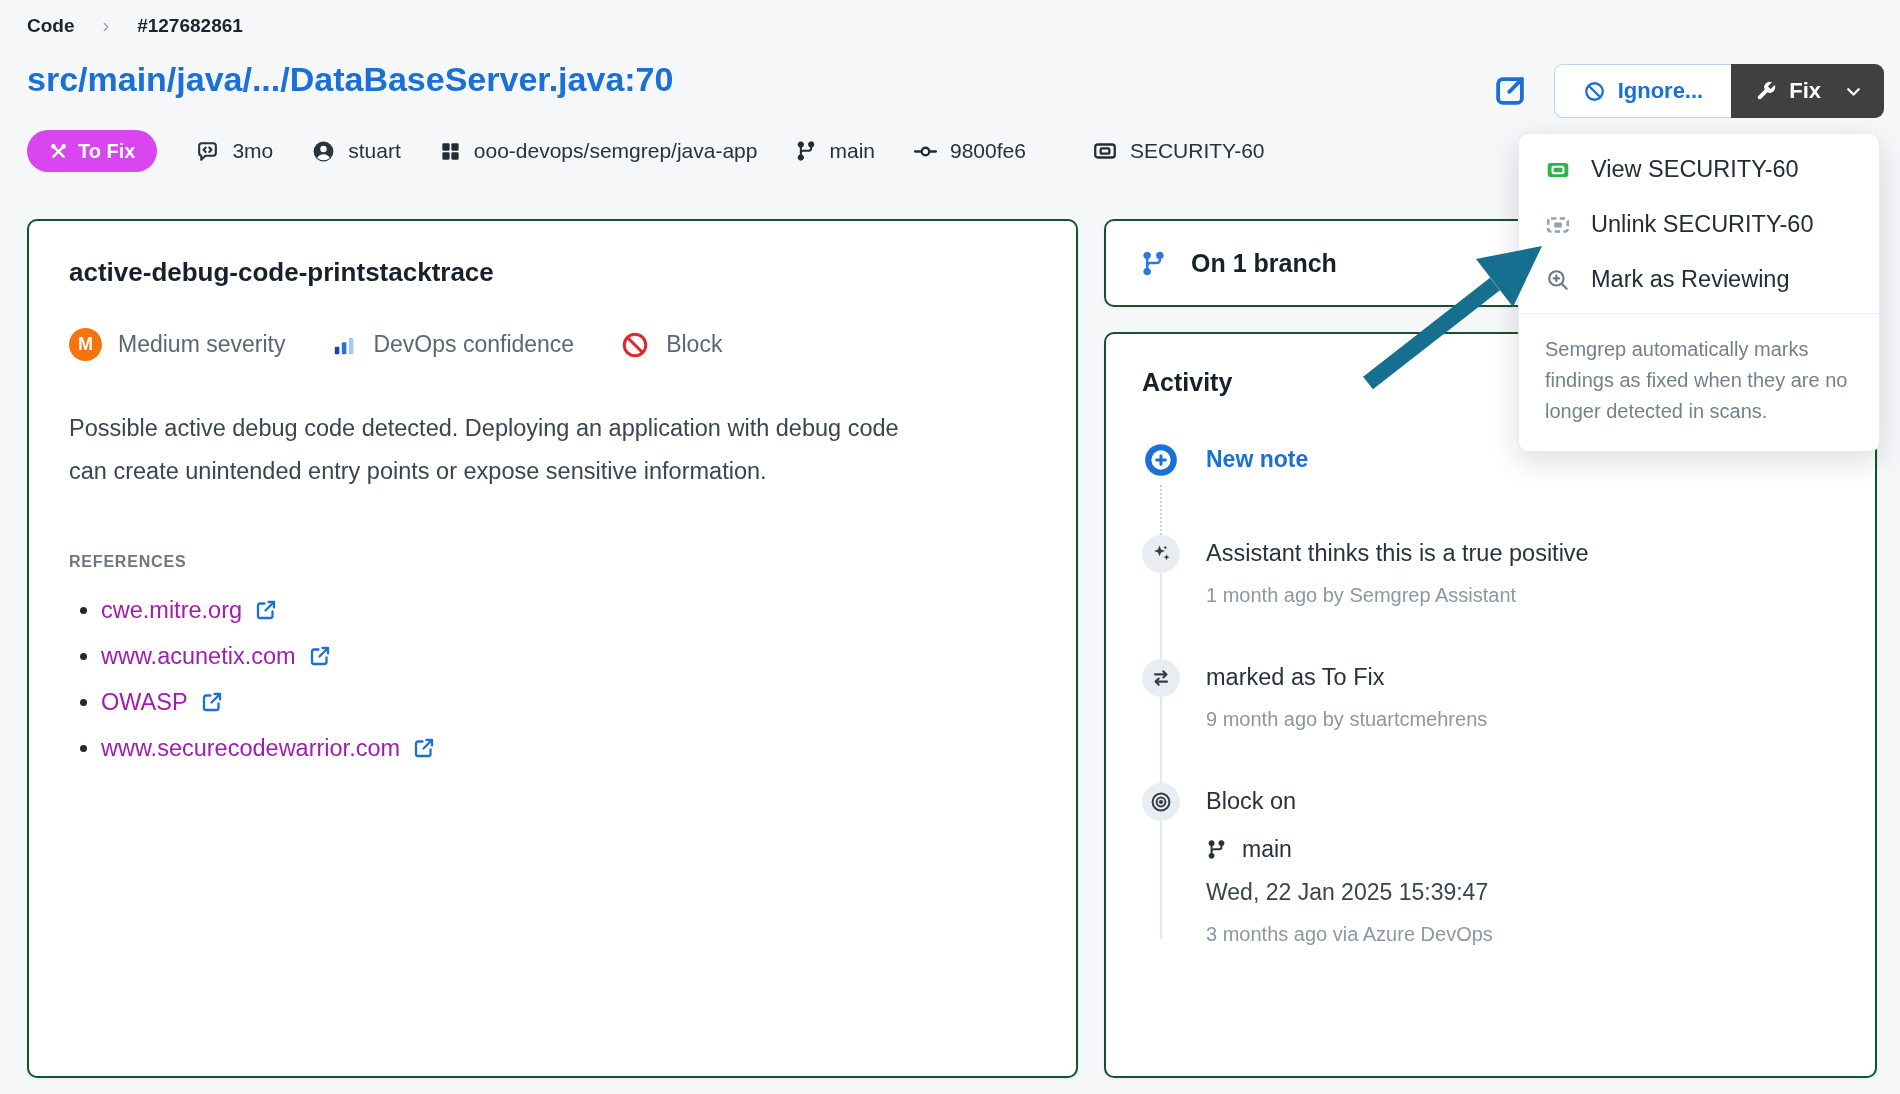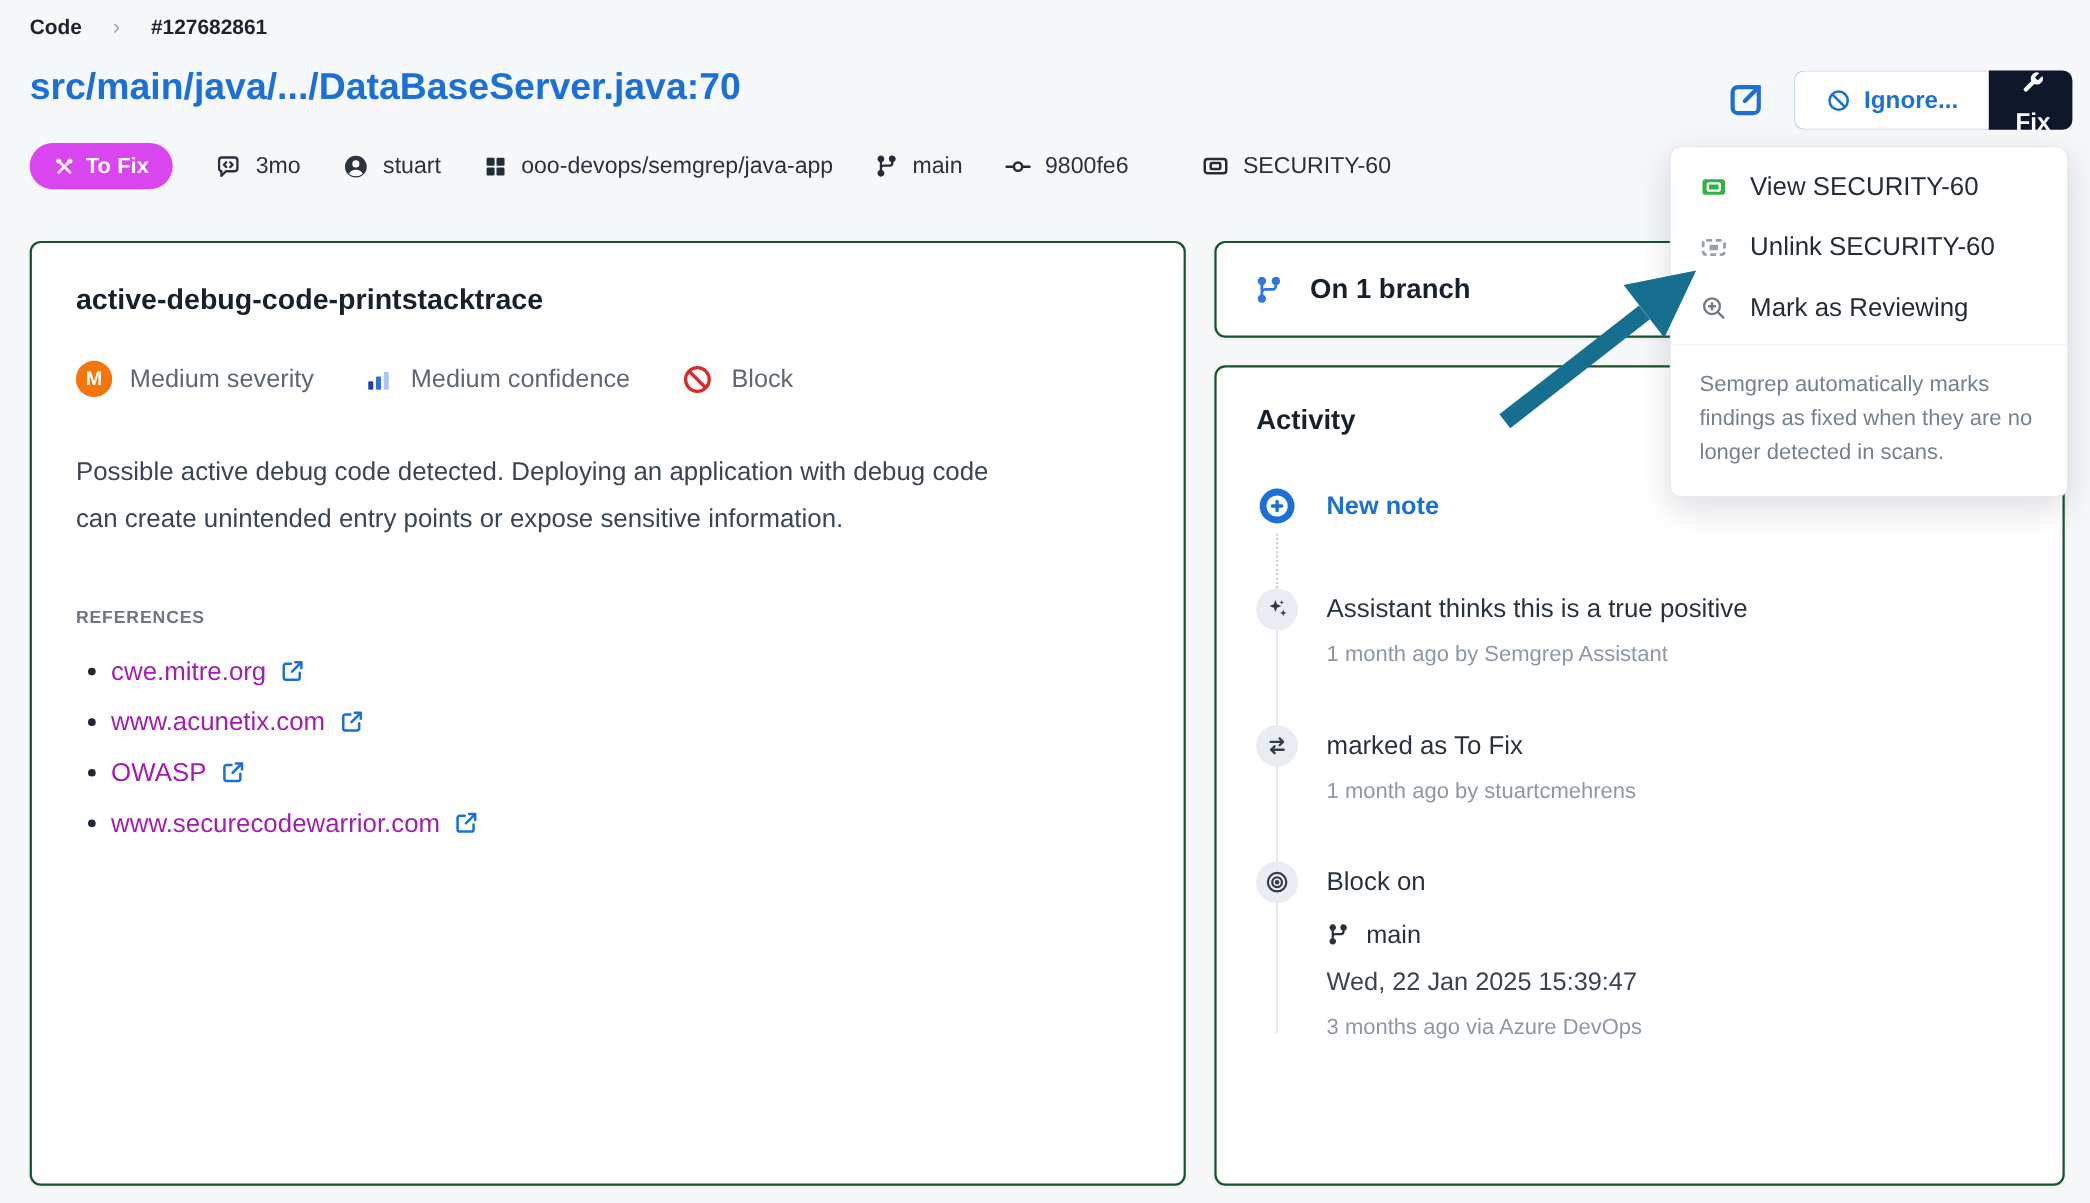--- a/index.html
+++ b/index.html
@@ -15,21 +15,21 @@
   .breadcrumb .sep { color:#9aa3ad; font-size:20px; }
   .breadcrumb .fid { font-weight:600; color:#1b242e; }
 
   .page-title { position:absolute; left:27px; top:60px; font-size:34px; font-weight:700; color:#1a70d6; cursor:pointer; }
 
   .header-actions { position:absolute; top:64px; right:16px; display:flex; align-items:center; }
   .share-btn { width:40px; height:40px; margin-right:24px; display:flex; align-items:center; justify-content:center; cursor:pointer; }
   .btn-group { display:flex; height:54px; border-radius:9px; }
   .btn { display:flex; align-items:center; gap:12px; font-size:22px; font-weight:600; cursor:pointer; }
   .btn-ignore { background:#ffffff; color:#1a70d6; border:1.5px solid #b9d3f2; border-right:none; border-radius:9px 0 0 9px; padding:0 28px; }
-  .btn-fix { background:#0f172a; color:#fff; border-radius:0 9px 9px 0; padding:0 20px 0 24px;flex-direction:column; }
+  .btn-fix { background:#404040; color:#fff; border-radius:0 9px 9px 0; padding:0 20px 0 24px; }
   .btn-fix .chev { margin-left:10px; display:flex; }
 
   .badge-row { position:absolute; left:27px; top:130px; display:flex; align-items:center; gap:38px; font-size:21px; color:#28313c; }
   .badge-item { display:flex; align-items:center; gap:12px; }
   .pill { display:flex; align-items:center; gap:10px; background:#d946ef; color:#fff; font-weight:700; font-size:20px; height:42px; padding:0 22px; border-radius:22px; cursor:pointer; }
   .badge-ticket { margin-left:28px; }
 
   
   .main { position:absolute; left:27px; top:219px; display:flex; gap:26px; }
   .card { background:#fff; border:2px solid #14532d; border-radius:10px; box-shadow:0 1px 3px rgba(16,24,40,.07); }
@@ -200,21 +200,21 @@
       <span class="m-badge">M</span>
       <span>Medium severity</span>
       <span class="spacer"></span>
       <span>
         <svg width="26" height="26" viewBox="0 0 24 24">
           <rect x="3.5" y="13.5" width="4.2" height="7" rx="1" fill="#1e3fae"></rect>
           <rect x="10" y="9.5" width="4.2" height="11" rx="1" fill="#2e6fd9"></rect>
           <rect x="16.5" y="5.5" width="4.2" height="15" rx="1" fill="#aac7f2"></rect>
         </svg>
       </span>
-      <span>Medium confidence</span>
+      <span>DevOps confidence</span>
       <span class="spacer"></span>
       <span>
         <svg width="30" height="30" viewBox="0 0 24 24" fill="none" stroke="#d92b2b" stroke-width="2.4">
           <circle cx="12" cy="12" r="8.6"></circle>
           <line x1="6.2" y1="6.2" x2="17.8" y2="17.8"></line>
         </svg>
       </span>
       <span>Block</span>
     </div>
     <div class="description">Possible active debug code detected. Deploying an application with debug code can create unintended entry points or expose sensitive information.</div>
@@ -317,21 +317,21 @@
           <span class="tl-icon">
             <svg width="24" height="24" viewBox="0 0 24 24" fill="none" stroke="#333c47" stroke-width="2.1" stroke-linecap="round" stroke-linejoin="round">
               <path d="M6 8.4h11"></path>
                 <path d="M14.3 5.3 17.4 8.4l-3.1 3.1"></path>
               <path d="M18 15.6H7"></path>
                 <path d="M9.7 12.5 6.6 15.6l3.1 3.1"></path>
             </svg>
           </span>
           <div class="tl-body">
             <div class="tl-title">marked as To Fix</div>
-            <div class="tl-meta">1 month ago by stuartcmehrens</div>
+            <div class="tl-meta">9 month ago by stuartcmehrens</div>
           </div>
         </div>
 
         <div class="tl-row tl-item">
           <span class="tl-icon">
             <svg width="24" height="24" viewBox="0 0 24 24" fill="none" stroke="#333c47" stroke-width="2">
               <circle cx="12" cy="12" r="8.4"></circle>
               <circle cx="12" cy="12" r="4.4"></circle>
               <circle cx="12" cy="12" r="1.1" fill="#333c47"></circle>
             </svg>

